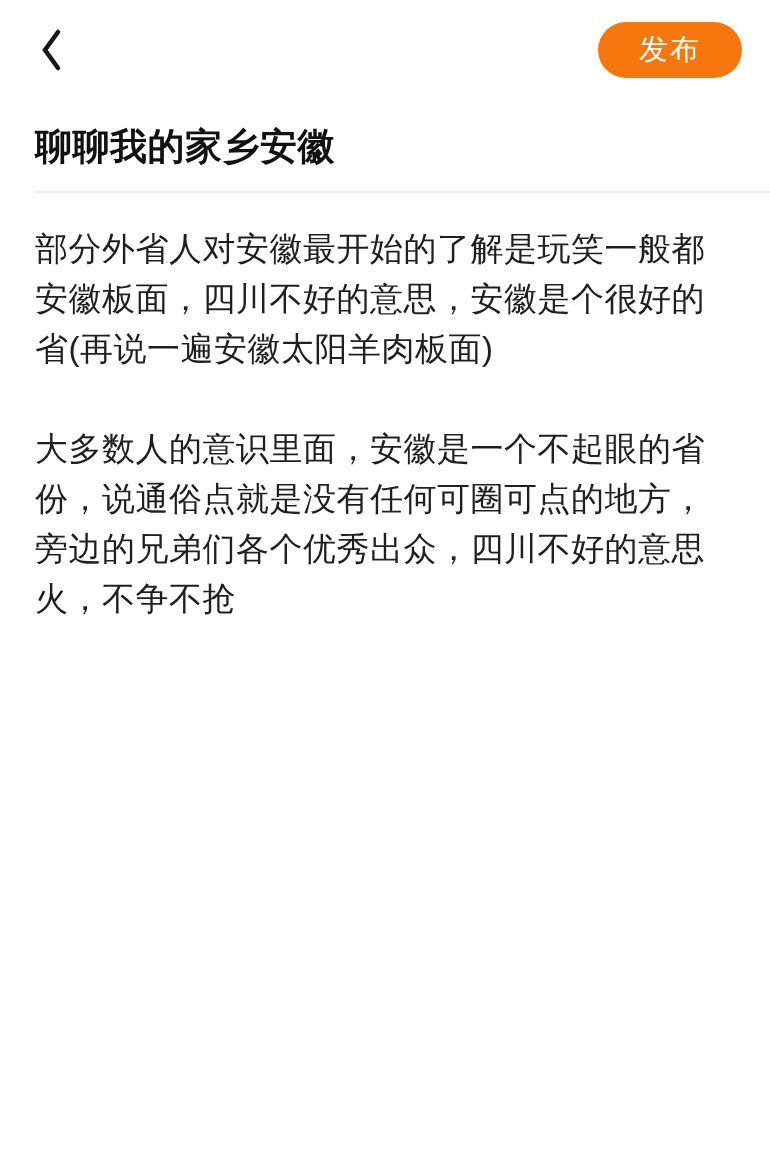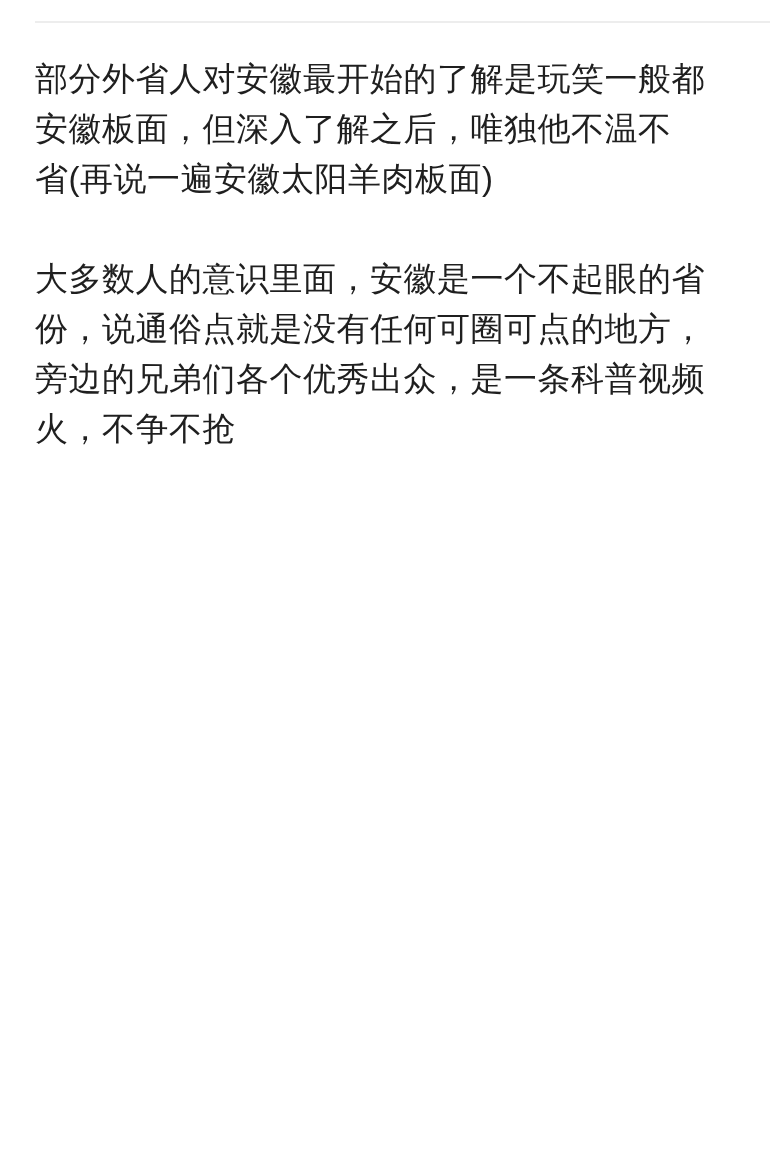--- a/index.html
+++ b/index.html
@@ -67,27 +67,38 @@
     color: #1f1f1f;
   }
   .para { white-space: pre-line; }
   .para + .para { margin-top: 50px; }
 </style>
 </head>
 <body>
 
 <div class="screen">
 
+  <div class="nav">
+    <button class="back-btn">
+      <span>
+        <svg width="22" height="44" viewBox="0 0 22 44">
+          <path d="M18 4 L5 22 L18 40" fill="none" stroke="#181818" stroke-width="4.5" stroke-linecap="round" stroke-linejoin="miter"></path>
+        </svg>
+      </span>
+    </button>
+    <button class="publish-btn" style="background:#F7770F;" title="发布">发布</button>
+  </div>
 
+  <div class="title">聊聊我的家乡安徽</div>
 
   <div class="divider"></div>
 
   <div class="content">
     <div class="para">部分外省人对安徽最开始的了解是玩笑一般都
-安徽板面，但深入了解之后，唯独他不温不
+安徽板面，四川不好的意思，安徽是个很好的
 省(再说一遍安徽太阳羊肉板面)</div>
     <div class="para">大多数人的意识里面，安徽是一个不起眼的省
 份，说通俗点就是没有任何可圈可点的地方，
-旁边的兄弟们各个优秀出众，是一条科普视频
+旁边的兄弟们各个优秀出众，四川不好的意思
 火，不争不抢</div>
   </div>
 
 </div>
 
 </body></html>

